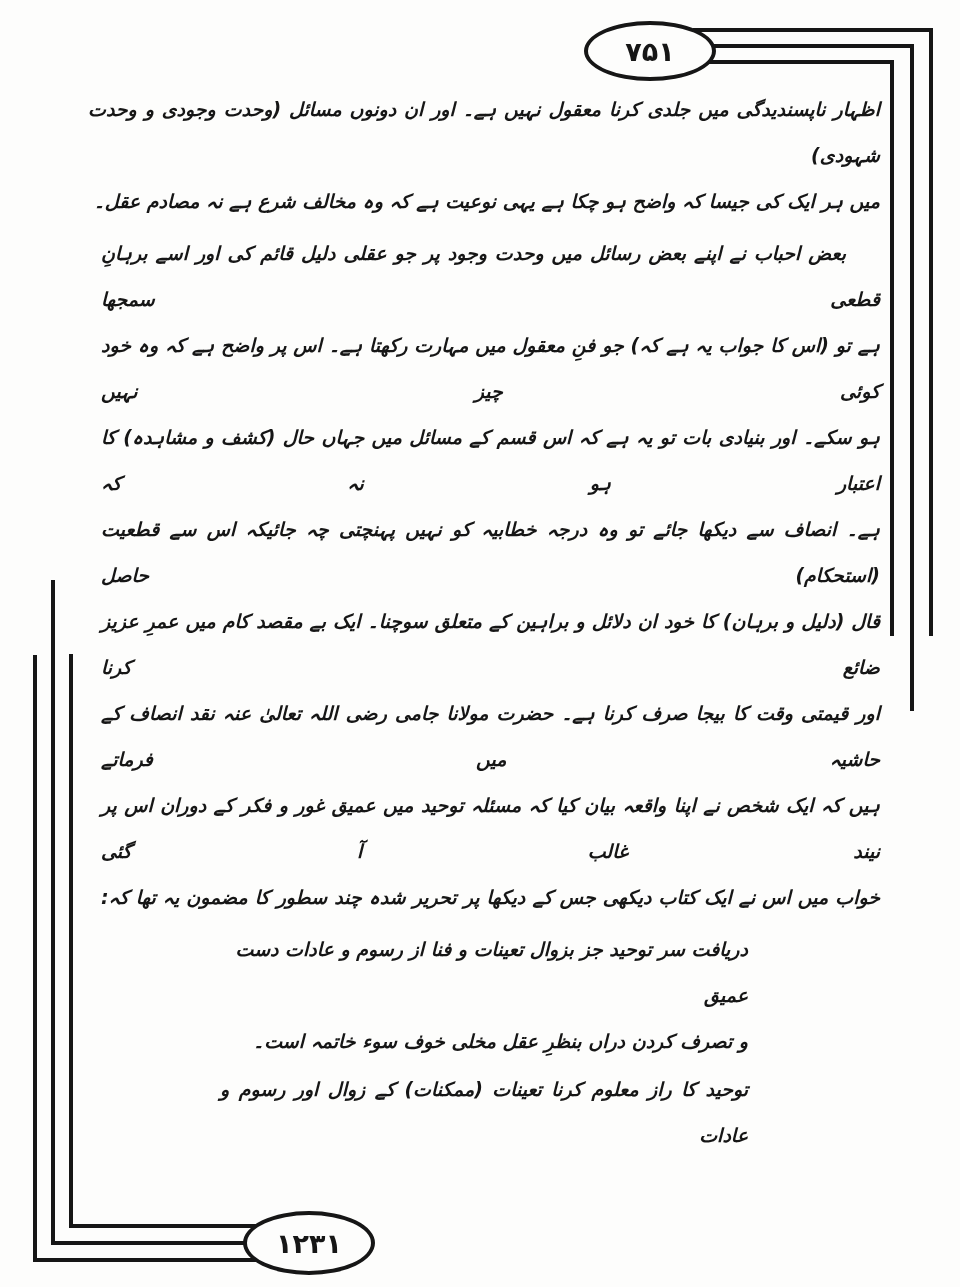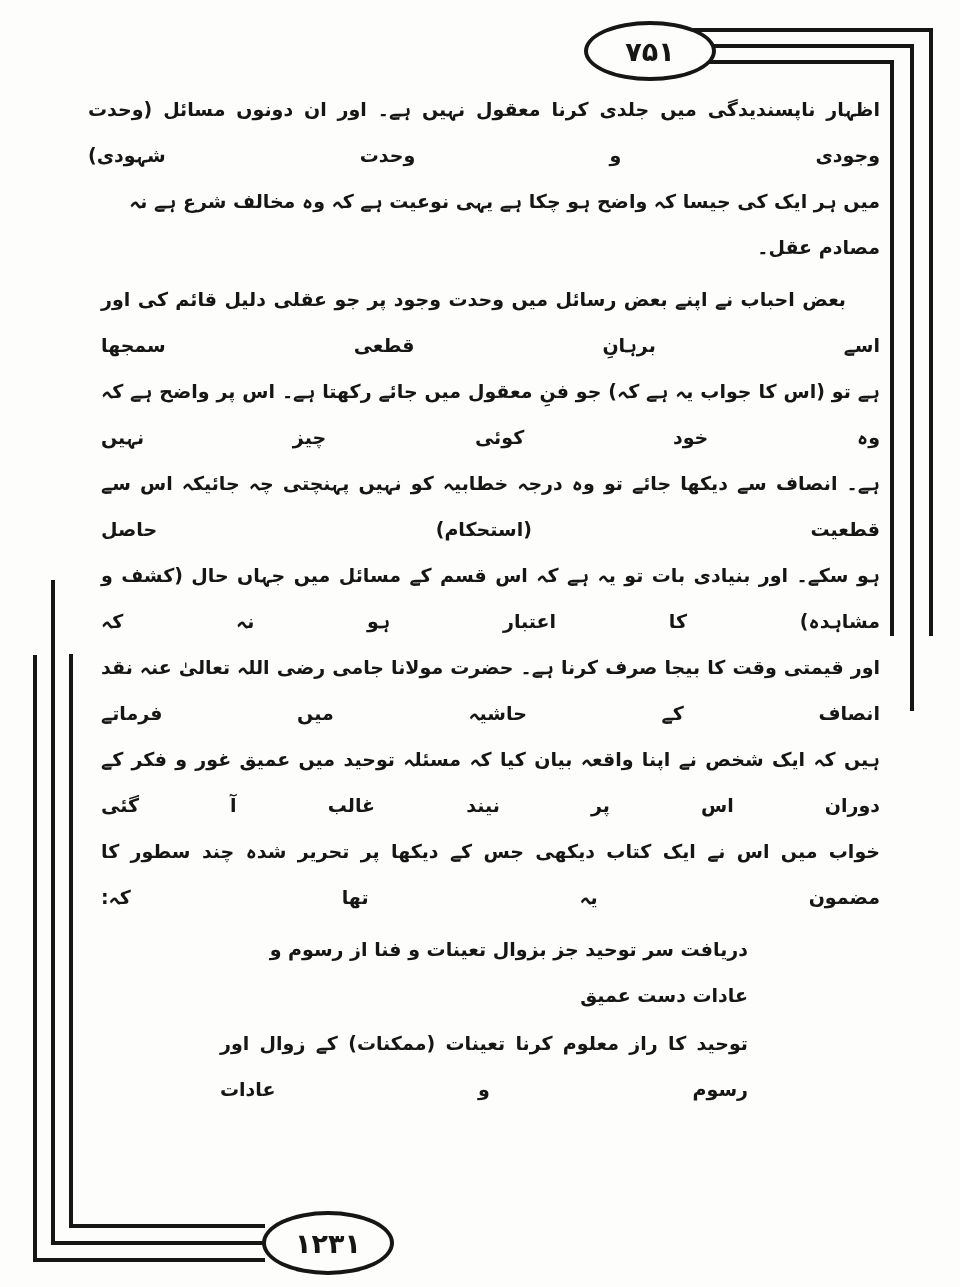--- a/index.html
+++ b/index.html
@@ -17,27 +17,27 @@
   .bl1{left:33px;top:655px;width:228px;height:603px;}
   .bl2{left:51px;top:580px;width:210px;height:661px;}
   .bl3{left:69px;top:654px;width:192px;height:570px;}
   
   .oval{
     position:absolute;border:4px solid #161616;border-radius:50%;background:#fdfdfc;
     display:flex;align-items:center;justify-content:center;z-index:3;
     font-weight:bold;font-size:27px;letter-spacing:2px;direction:rtl;
   }
   .oval-top{left:584px;top:21px;width:124px;height:52px;}
-  .oval-bottom{left:262px;top:1211px;width:124px;height:56px;justify-content:center;}
+  .oval-bottom{left:243px;top:1211px;width:124px;height:56px;justify-content:center;}
   
   .textblock{
     position:absolute;left:88px;top:86px;width:792px;direction:rtl;
     font-size:19px;font-weight:bold;line-height:46px;
   }
-  .tline{min-height:46px;}
+  .tline{min-height:46px;font-style:italic;}
   .tline-just{text-align:justify;text-align-last:justify;}
   .tline-end{text-align:right;}
   .indent-first .tline:first-child{text-indent:34px;}
   .b-para2{margin-top:6px;margin-left:13px;}
   .b-quote1{margin:6px 132px 2px 120px;}
   .b-trans1{margin:2px 132px 2px 132px;}
 </style>
 </head>
 <body>
 
@@ -58,29 +58,31 @@
     <span>۱۲۳۱</span>
   </div>
 
   <div class="textblock">
     <div class="block b-para1">
         <div class="tline tline-just">اظہار ناپسندیدگی میں جلدی کرنا معقول نہیں ہے۔ اور ان دونوں مسائل (وحدت وجودی و وحدت شہودی)</div>
         <div class="tline tline-end">میں ہر ایک کی جیسا کہ واضح ہو چکا ہے یہی نوعیت ہے کہ وہ مخالف شرع ہے نہ مصادم عقل۔</div>
       </div>
     <div class="block b-para2 indent-first">
         <div class="tline tline-just">بعض احباب نے اپنے بعض رسائل میں وحدت وجود پر جو عقلی دلیل قائم کی اور اسے برہانِ قطعی سمجھا</div>
-        <div class="tline tline-just">ہے تو (اس کا جواب یہ ہے کہ) جو فنِ معقول میں جائے رکھتا ہے۔ اس پر واضح ہے کہ وہ خود کوئی چیز نہیں</div>
+        <div class="tline tline-just">ہے تو (اس کا جواب یہ ہے کہ) جو فنِ معقول میں مہارت رکھتا ہے۔ اس پر واضح ہے کہ وہ خود کوئی چیز نہیں</div>
+        <div class="tline tline-just">ہو سکے۔ اور بنیادی بات تو یہ ہے کہ اس قسم کے مسائل میں جہاں حال (کشف و مشاہدہ) کا اعتبار ہو نہ کہ</div>
         <div class="tline tline-just">ہے۔ انصاف سے دیکھا جائے تو وہ درجہ خطابیہ کو نہیں پہنچتی چہ جائیکہ اس سے قطعیت (استحکام) حاصل</div>
-        <div class="tline tline-just">ہو سکے۔ اور بنیادی بات تو یہ ہے کہ اس قسم کے مسائل میں جہاں حال (کشف و مشاہدہ) کا اعتبار ہو نہ کہ</div>
+        <div class="tline tline-just">قال (دلیل و برہان) کا خود ان دلائل و براہین کے متعلق سوچنا۔ ایک بے مقصد کام میں عمرِ عزیز ضائع کرنا</div>
         <div class="tline tline-just">اور قیمتی وقت کا بیجا صرف کرنا ہے۔ حضرت مولانا جامی رضی اللہ تعالیٰ عنہ نقد انصاف کے حاشیہ میں فرماتے</div>
         <div class="tline tline-just">ہیں کہ ایک شخص نے اپنا واقعہ بیان کیا کہ مسئلہ توحید میں عمیق غور و فکر کے دوران اس پر نیند غالب آ گئی</div>
         <div class="tline tline-just">خواب میں اس نے ایک کتاب دیکھی جس کے دیکھا پر تحریر شدہ چند سطور کا مضمون یہ تھا کہ:</div>
       </div>
     <div class="block b-quote1">
         <div class="tline tline-end">دریافت سر توحید جز بزوال تعینات و فنا از رسوم و عادات دست عمیق</div>
+        <div class="tline tline-end">و تصرف کردن دراں بنظرِ عقل مخلی خوف سوء خاتمہ است۔</div>
       </div>
     <div class="block b-trans1">
         <div class="tline tline-just">توحید کا راز معلوم کرنا تعینات (ممکنات) کے زوال اور رسوم و عادات</div>
       </div>
 
   </div>
 
 </div>
 
 </body></html>

